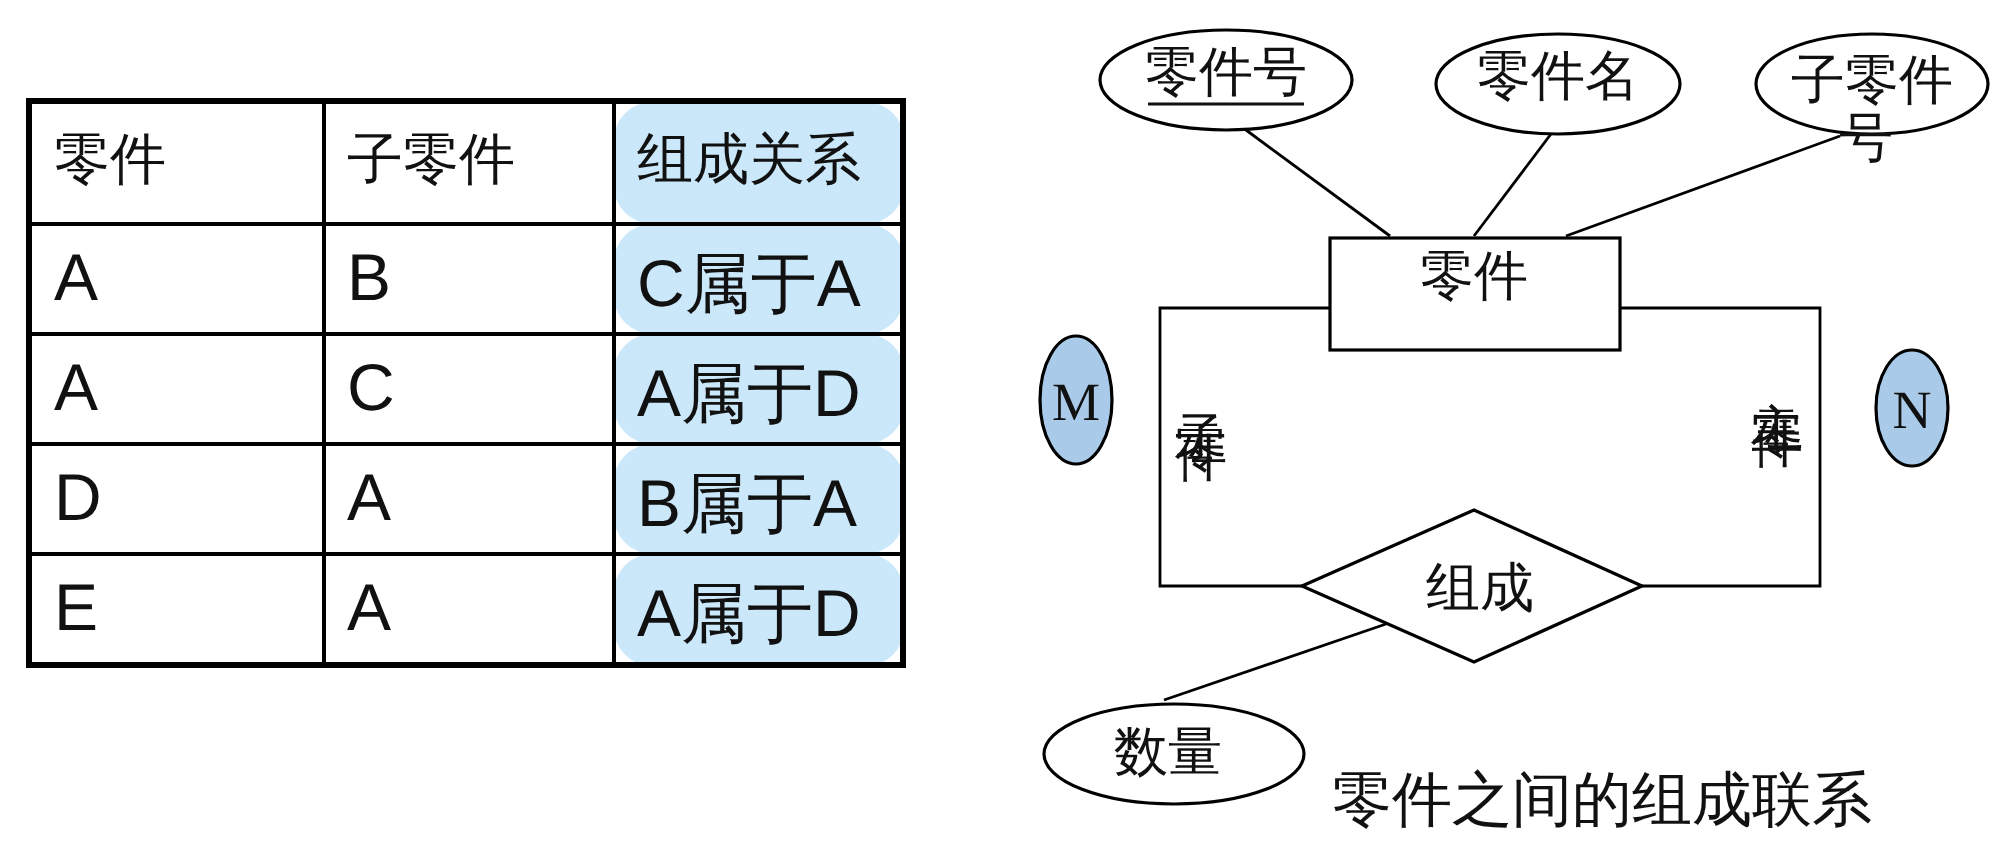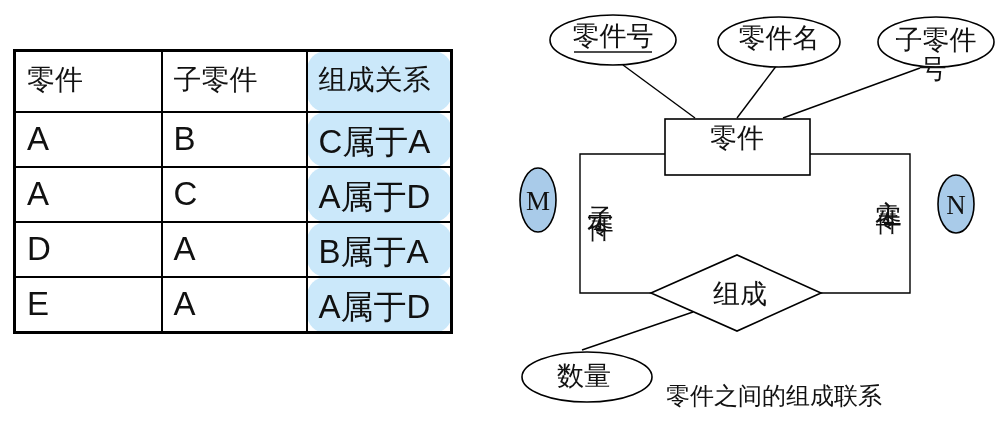--- a/index.html
+++ b/index.html
@@ -38,21 +38,21 @@
   .diagram svg text {
     font-family:"Liberation Serif","DejaVu Serif",serif;
     fill:#111;
   }
   .vlabel {
     position:absolute; writing-mode:vertical-rl; text-orientation:upright;
     font-size:26px; letter-spacing:5px; line-height:1.0; color:#111;
   }
   .vlabel-left  { left:83px;  top:186px; }
   .vlabel-right { left:371px; top:179px; }
-  .caption { position:absolute; left:162px; top:380px; font-size:24px; color:#111; }
+  .caption { position:absolute; left:162px; top:380px; font-size:30px; color:#111; }
   .shape   { fill:#ffffff; stroke:#000; stroke-width:1.6; }
   .wire    { stroke:#000; stroke-width:1.4; fill:none; }
   .card    { fill:var(--cardinality-fill,#a9cbe9); stroke:#000; stroke-width:1.6; }
   .cardtxt { fill:var(--cardinality-text,#41618e); font-size:27px; }
 </style>
 </head>
 <body>
 
 <div class="page">
 

